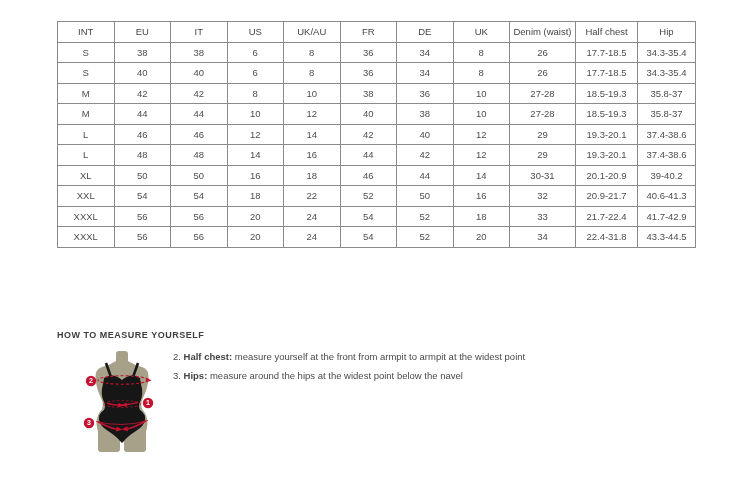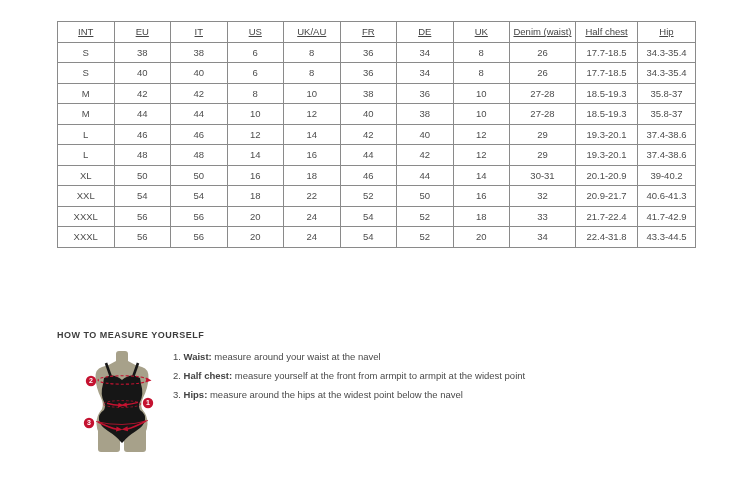--- a/index.html
+++ b/index.html
@@ -15,21 +15,21 @@
     border-collapse:collapse; table-layout:fixed;
   }
   .size-table th, .size-table td {
     border:1px solid #8a8a8a;
     height:20.5px;
     text-align:center; vertical-align:middle;
     font-size:9.5px; font-weight:400;
     color:#4d4d4d;
     padding:0; overflow:hidden; white-space:nowrap;
   }
-  .size-table th { color:#454545;text-decoration:underline; }
+  .size-table th { color:#454545; }
   col.c-std   { width:56.5px; }
   col.c-denim { width:66px; }
   col.c-chest { width:62px; }
   col.c-hip   { width:58px; }
 
   .measure-heading {
     position:absolute; left:57px; top:330px;
     font-size:9px; font-weight:700; letter-spacing:0.5px;
     color:#3d3d3d;
   }
@@ -253,16 +253,15 @@
       <text x="66" y="55.4" text-anchor="middle" font-size="7" font-weight="bold" fill="#ffffff">1</text>
     </g>
     <g>
       <circle cx="7" cy="73" r="5.2" fill="#c41230"></circle>
       <text x="7" y="75.4" text-anchor="middle" font-size="7" font-weight="bold" fill="#ffffff">3</text>
     </g>
   </svg>
 </div>
 
 <div class="measure-instructions" id="instructions">
-    <div class="instruction-line"><span>1. </span><b>Waist:</b><span> measure around your waist at the navel</span></div>
     <div class="instruction-line"><span>2. </span><b>Half chest:</b><span> measure yourself at the front from armpit to armpit at the widest point</span></div>
     <div class="instruction-line"><span>3. </span><b>Hips:</b><span> measure around the hips at the widest point below the navel</span></div>
   </div>
 
 </body></html>

